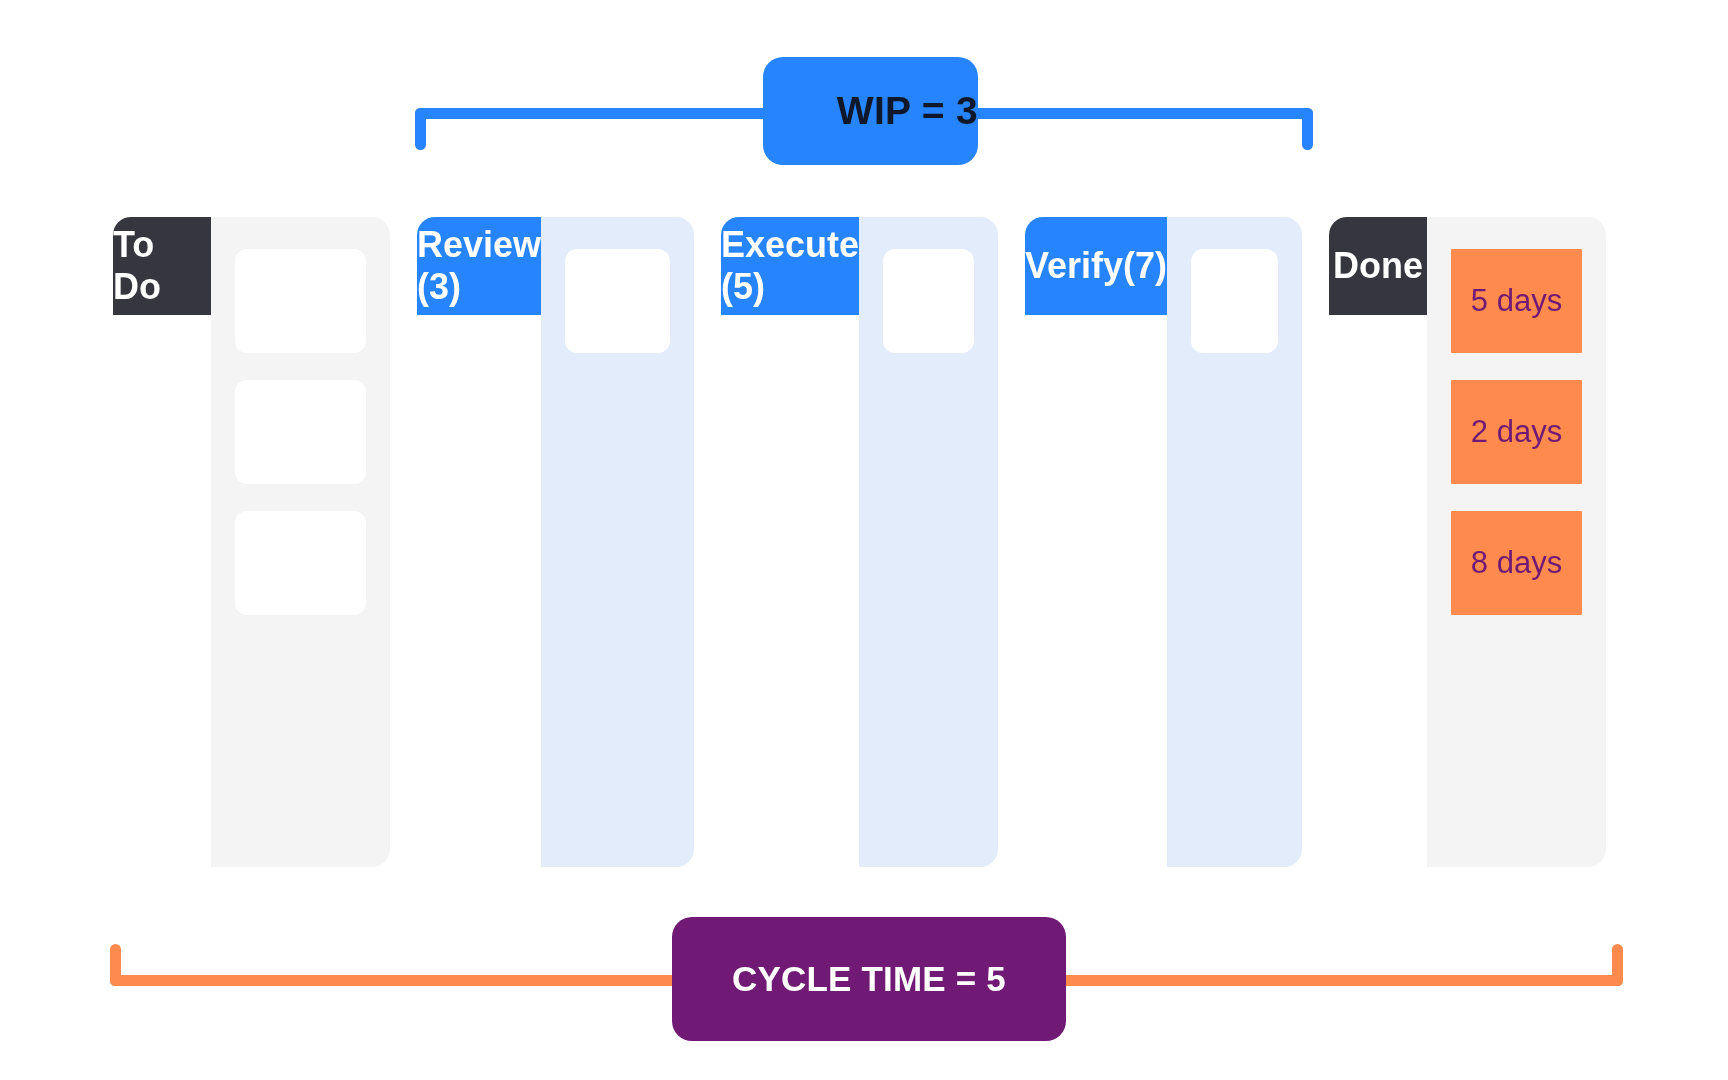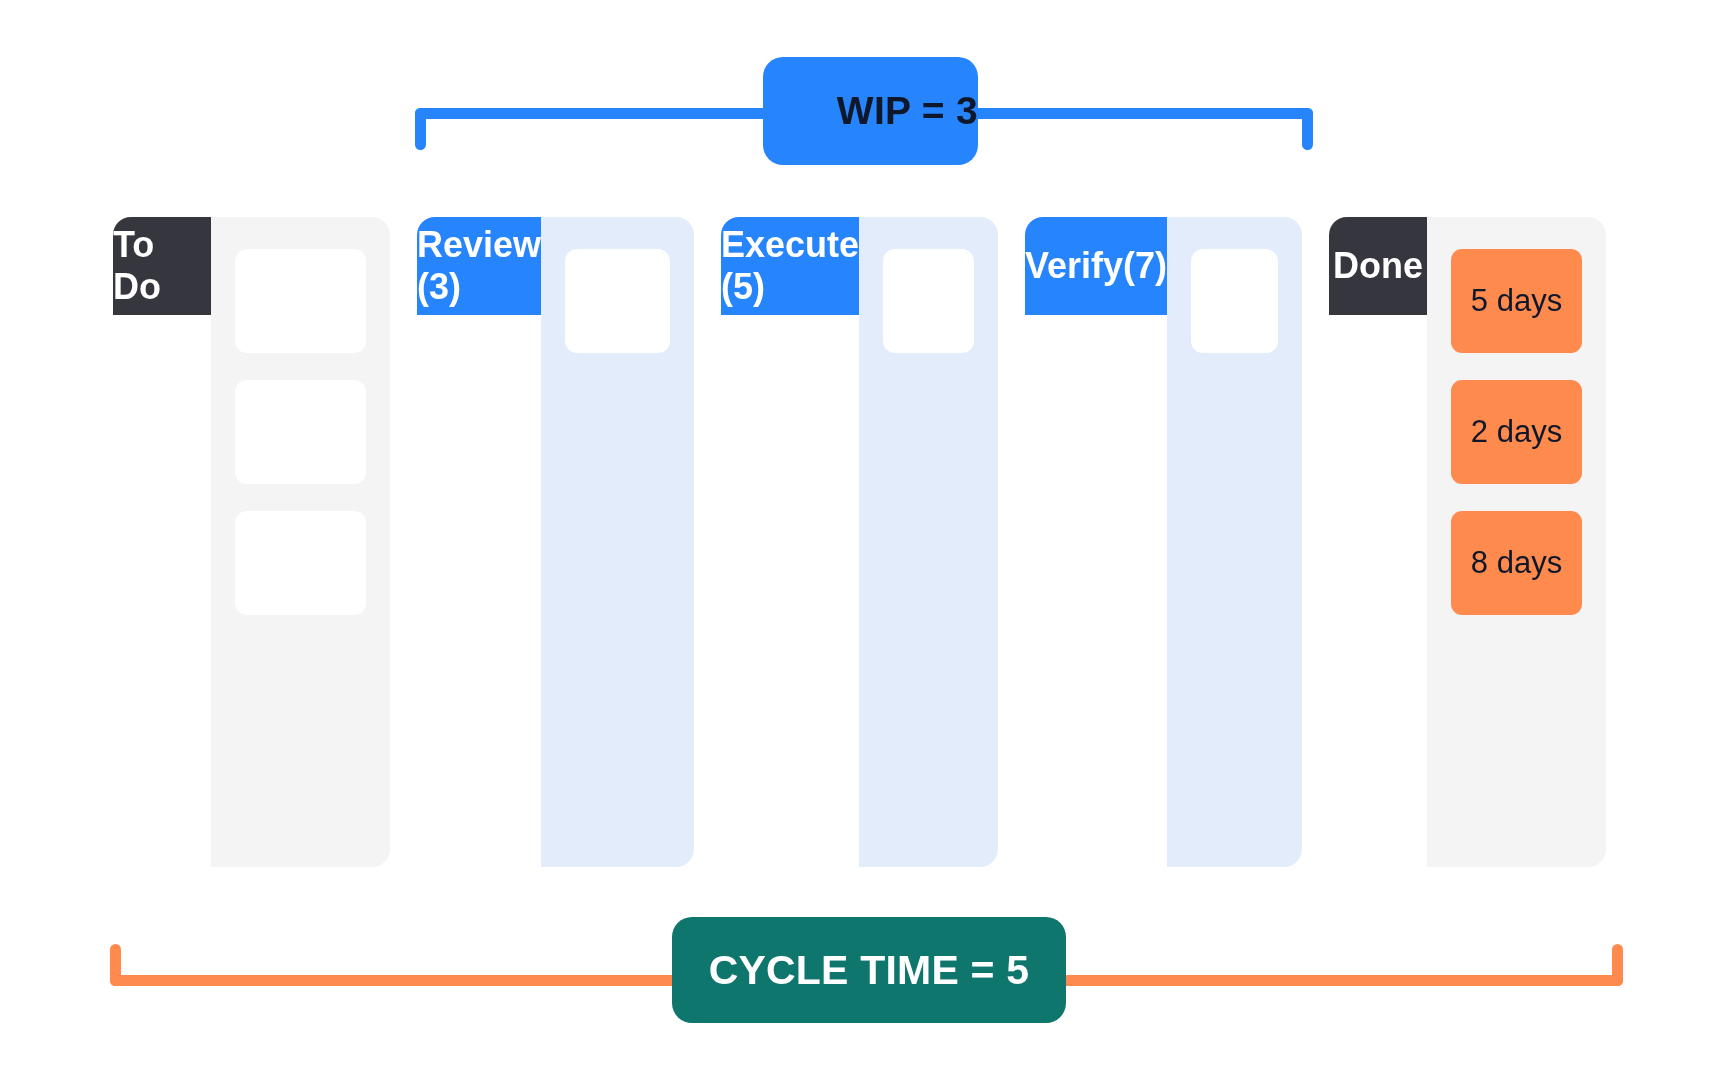--- a/index.html
+++ b/index.html
@@ -120,24 +120,24 @@
     height: 104px;
     border-radius: 12px;
     background: #ffffff;
     flex: 0 0 104px;
   }
   .card.day {
     background: #ff8a4e;
     display: flex;
     align-items: center;
     justify-content: center;
-    color: #0f172a;
+    color: #701a75;
     font-size: 31px;
     font-weight: normal;
-    border-radius: 11px;
+    border-radius: 1px;
   }
 
   
   .cycle-bracket {
     position: absolute;
     left: 110px;
     top: 941px;
     width: 1513px;
     height: 45px;
   }
@@ -166,28 +166,28 @@
     width: 11px;
     height: 42px;
     background: #ff8a4e;
     border-radius: 6px;
   }
   .cycle-badge {
     position: absolute;
     left: 672px;
     top: 917px;
     width: 394px;
-    height: 106px;
-    background: #0f766e;
+    height: 124px;
+    background: #701a75;
     border-radius: 20px;
     display: flex;
     align-items: center;
     justify-content: center;
     color: #ffffff;
-    font-size: 41px;
+    font-size: 35px;
     font-weight: bold;
     letter-spacing: 0.2px;
   }
 </style>
 </head>
 <body>
 
 <div id="board-canvas">
 
   <div class="wip-bracket">

